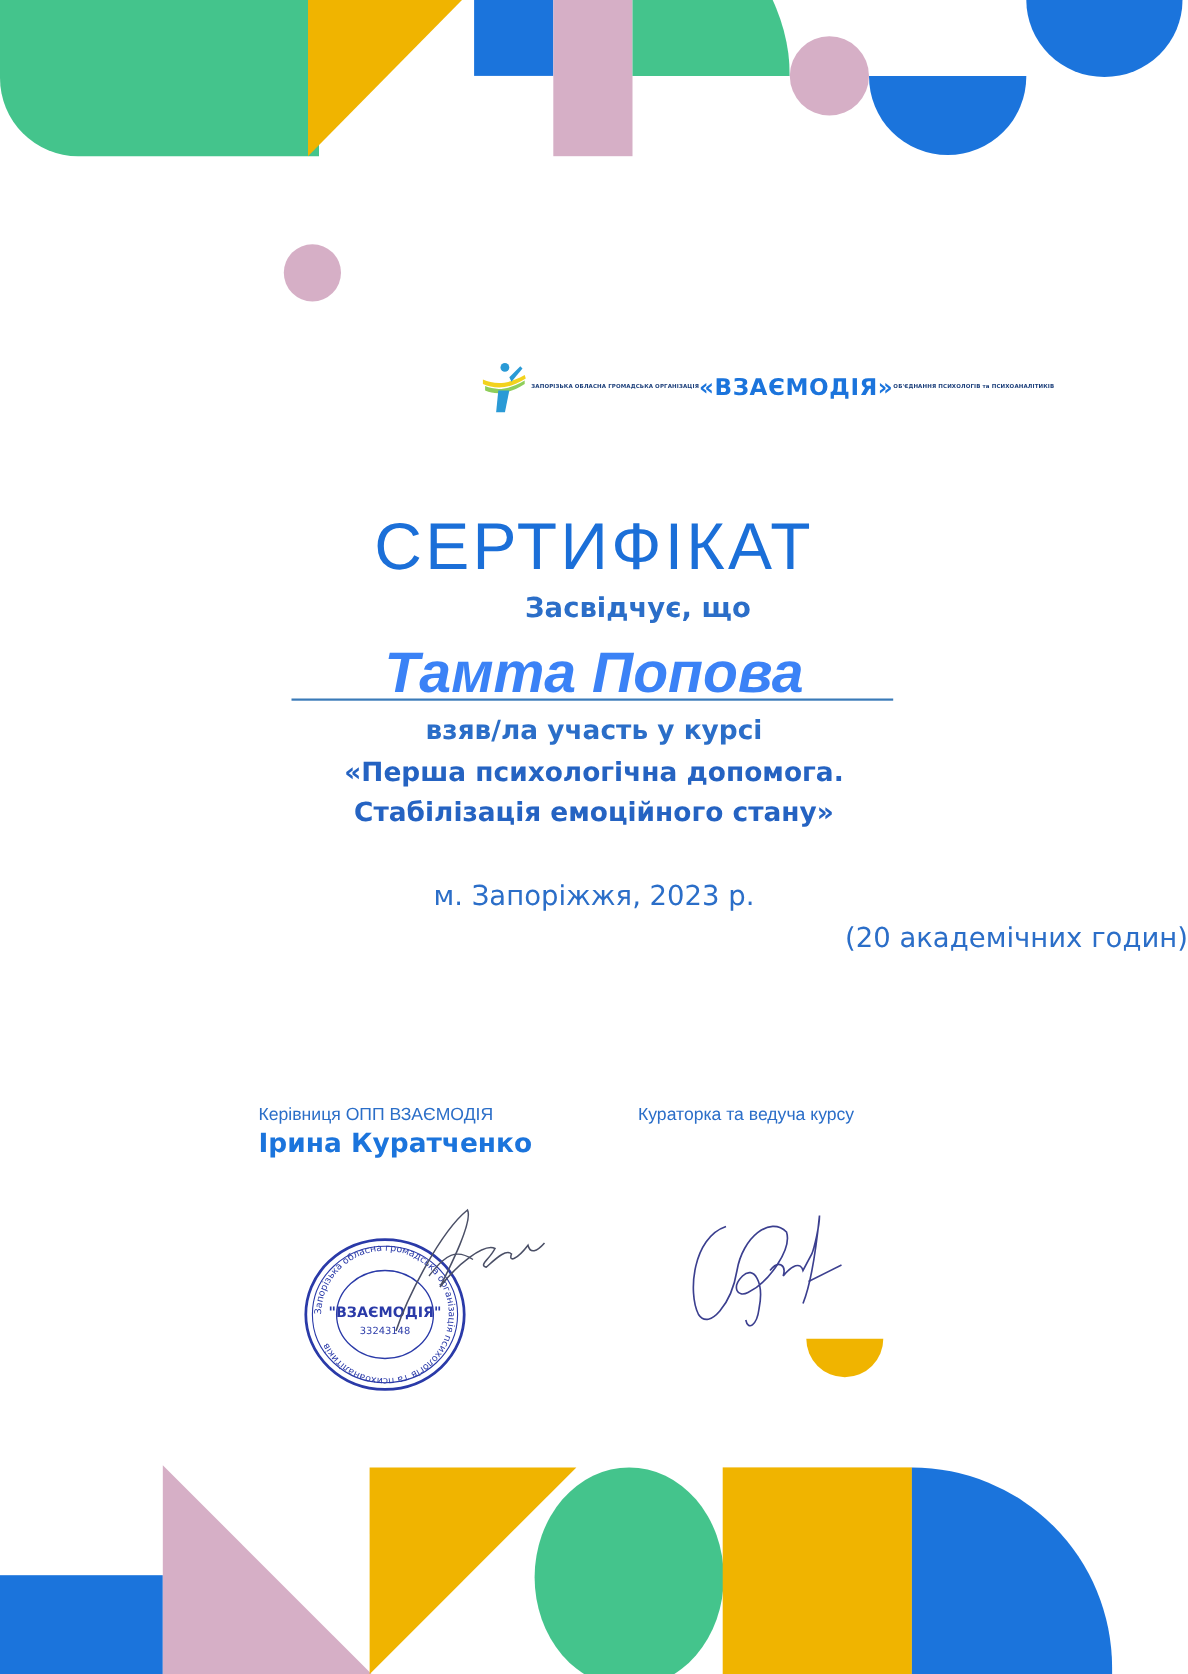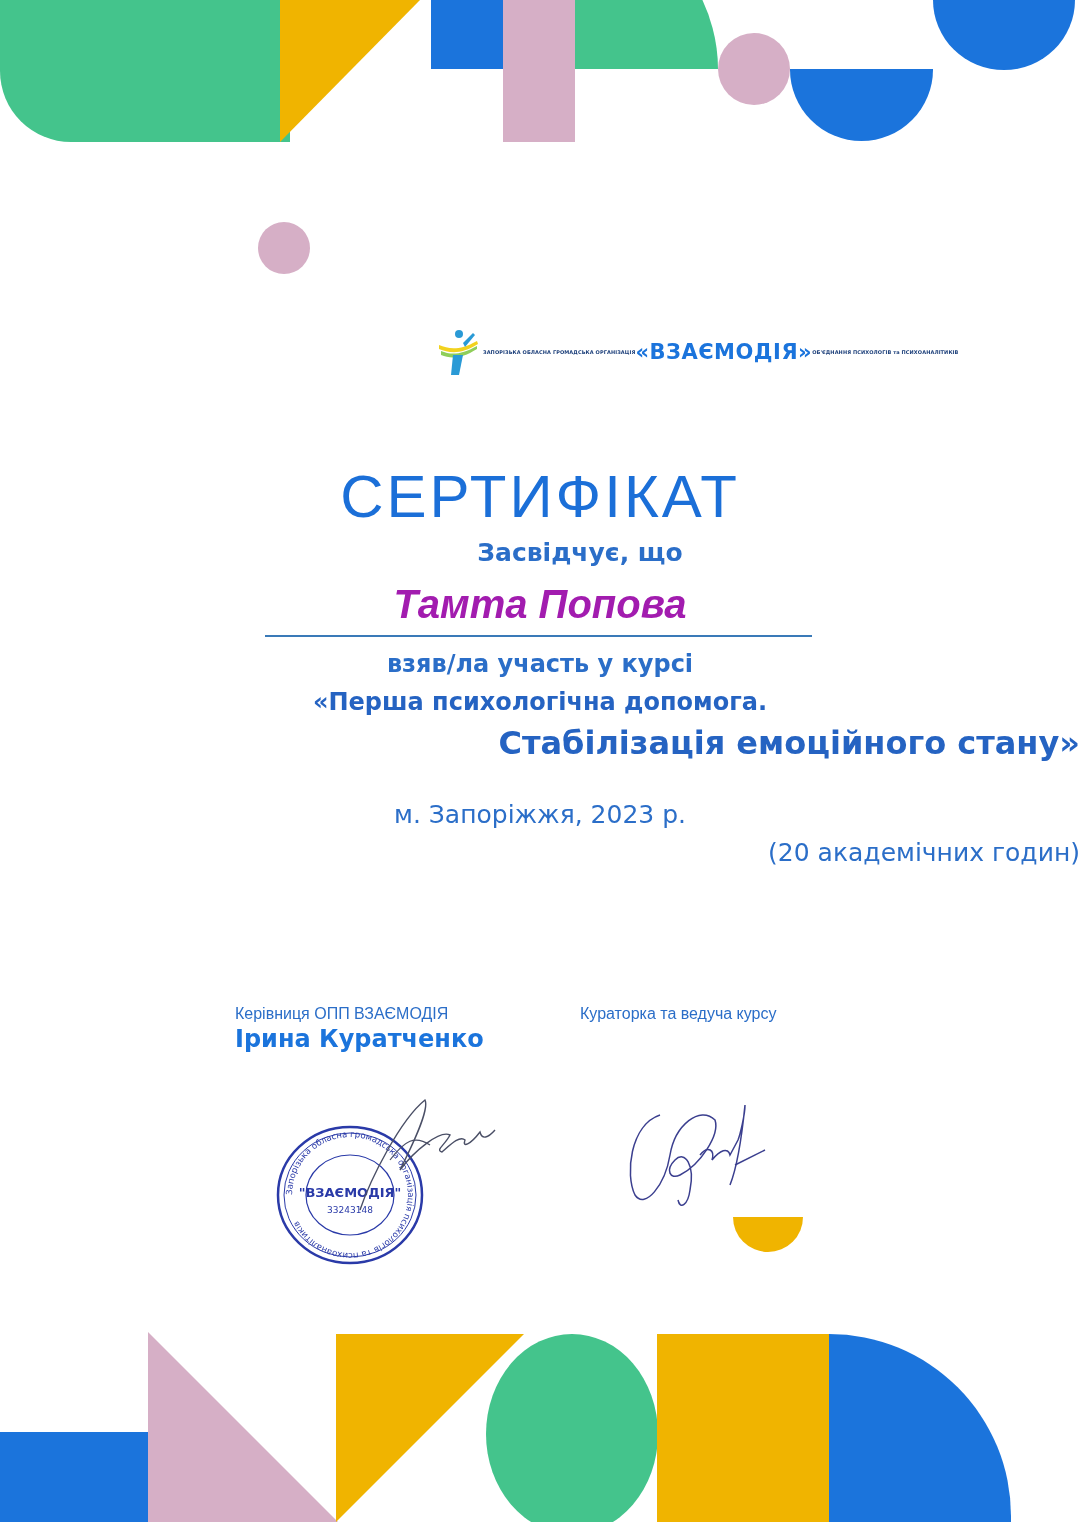--- a/index.html
+++ b/index.html
@@ -44,25 +44,25 @@
   .logo { position: absolute; left: 437px; top: 327px; width: 210px; height: 50px; display: flex; align-items: center; }
   .logo-icon { width: 44px; height: 46px; position: relative; }
   .logo-text { display: flex; flex-direction: row; align-items: center; margin-left: 2px; }
   .logo-top, .logo-bottom { font-size: 5px; color: #1c3f7a; font-weight: bold; white-space: nowrap; letter-spacing: 0.1px; }
   .logo-main { font-size: 21px; font-weight: bold; color: #1b74dc; line-height: 22px; letter-spacing: 0.5px; }
 
   
   .center { position: absolute; left: 0; width: 1080px; text-align: center; color: #1b74dc; }
   #title { top: 462px; font-family: "Liberation Sans", sans-serif; font-size: 60px; letter-spacing: 3px; color: #1b6fd8; font-weight: normal; }
   #certifies { top: 538px; font-size: 25px; color: #2b6ec8; font-weight: bold; padding-left: 40px; }
-  #recipient { top: 582px; font-family: "Liberation Sans", sans-serif; font-style: italic; font-weight: bold; font-size: 40px; color: #a21caf; }
+  #recipient { top: 582px; font-family: "Liberation Sans", sans-serif; font-style: italic; font-weight: bold; font-size: 52px; color: #3b82f6; }
   #name-line { position: absolute; left: 265px; top: 635px; width: 547px; height: 2px; background: #3a7ab8; }
   #participated { top: 650px; font-size: 24px; color: #2b6ec8; font-weight: bold; }
   #course1 { top: 688px; font-size: 24px; font-weight: bold; color: #2563c2; }
-  #course2 { top: 724px; font-size: 32px; font-weight: bold; color: #2563c2; text-align: right; }
+  #course2 { top: 724px; font-size: 24px; font-weight: bold; color: #2563c2; }
   #city { top: 800px; font-size: 25px; color: #2b6ec8; }
   #hours { top: 838px; font-size: 25px; color: #2b6ec8; text-align: right; }
 
   .sig-block { position: absolute; top: 1005px; text-align: left; }
   .sig-role { font-size: 16px; color: #2b6ec8; font-family: "Liberation Sans", sans-serif; }
   .sig-name { font-size: 24px; font-weight: bold; color: #1b74dc; margin-top: 2px; }
   #sig-left { left: 235px; }
   #sig-right { left: 580px; }
 
   .stamp { position: absolute; left: 275px; top: 1125px; width: 150px; height: 140px; }

